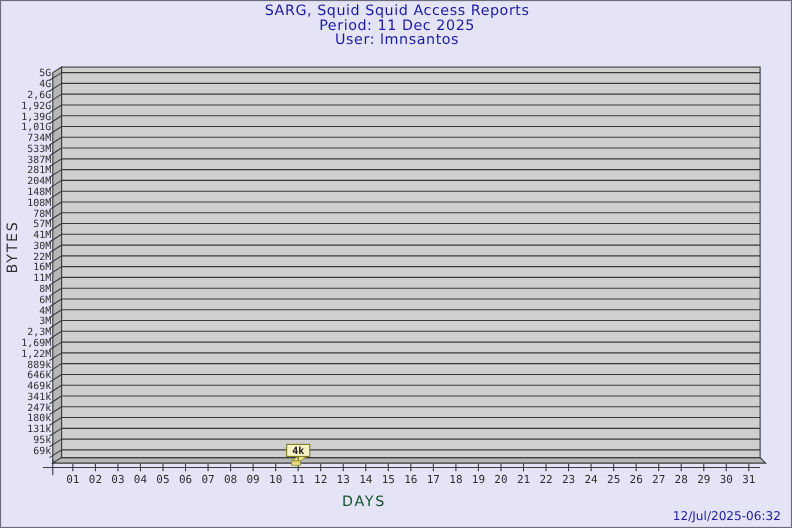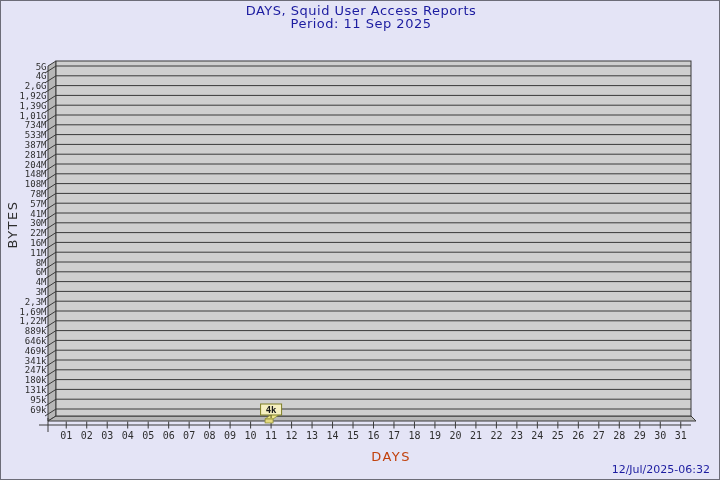--- a/index.html
+++ b/index.html
@@ -8,34 +8,35 @@
     background:#e4e4f6;border:1px solid #6c6c78;overflow:hidden;
     font-family:"DejaVu Sans",sans-serif;
   }
   .title-block{position:absolute;top:3px;left:0;width:720px;text-align:center;}
   .title-line{font-size:13px;line-height:13px;letter-spacing:0.5px;color:#1c1ca0;}
   .y-axis-title{
     position:absolute;left:-19px;top:216px;width:60px;text-align:center;
     transform:rotate(-90deg);font-size:13px;letter-spacing:1.5px;color:#2e2e2e;
   }
   .x-axis-title{
-    position:absolute;left:310px;top:448px;width:100px;text-align:right;
-    font-size:13px;letter-spacing:1.5px;color:#c2410c;
+    position:absolute;left:310px;top:448px;width:100px;text-align:left;
+    font-size:13px;letter-spacing:1.5px;color:#14532d;
   }
   .timestamp{position:absolute;right:9px;bottom:3px;font-size:11px;color:#1c1ca0;}
   svg{position:absolute;left:0;top:0;}
   .tick{font-family:"DejaVu Sans Mono",monospace;fill:#2e2e2e;}
 </style>
 </head>
 <body>
 
 <div class="frame">
   <div class="title-block">
-    <div class="title-line">DAYS, Squid User Access Reports</div>
-    <div class="title-line">Period: 11 Sep 2025</div>
+    <div class="title-line">SARG, Squid Squid Access Reports</div>
+    <div class="title-line">Period: 11 Dec 2025</div>
+    <div class="title-line">User: lmnsantos</div>
   </div>
 
   <div class="y-axis-title">BYTES</div>
 
   <svg id="chart-svg" width="720" height="480" viewBox="0 0 720 480">
       <polygon points="47,65 55,60 55,415 47,420" fill="#b7b7b7" stroke="#3a3a3a" stroke-width="1"></polygon>
       <polygon points="55,415 690,415 695,420 47,420" fill="#b7b7b7" stroke="#3a3a3a" stroke-width="1"></polygon>
       <rect x="55" y="60" width="635" height="355" fill="#cfcfcf" stroke="#3a3a3a" stroke-width="1"></rect>
       <line x1="55" y1="65" x2="690" y2="65" stroke="#3a3a3a" stroke-width="1"></line>
       <line x1="44" y1="72" x2="55" y2="65" stroke="#3a3a3a" stroke-width="1"></line>

